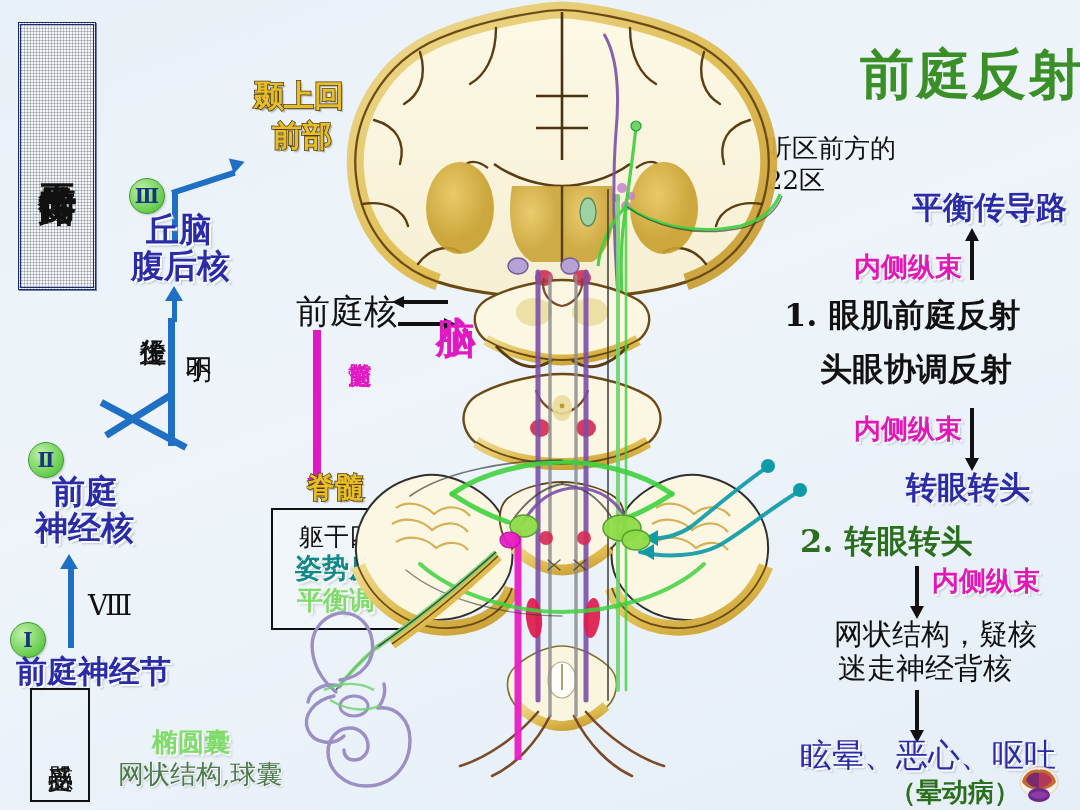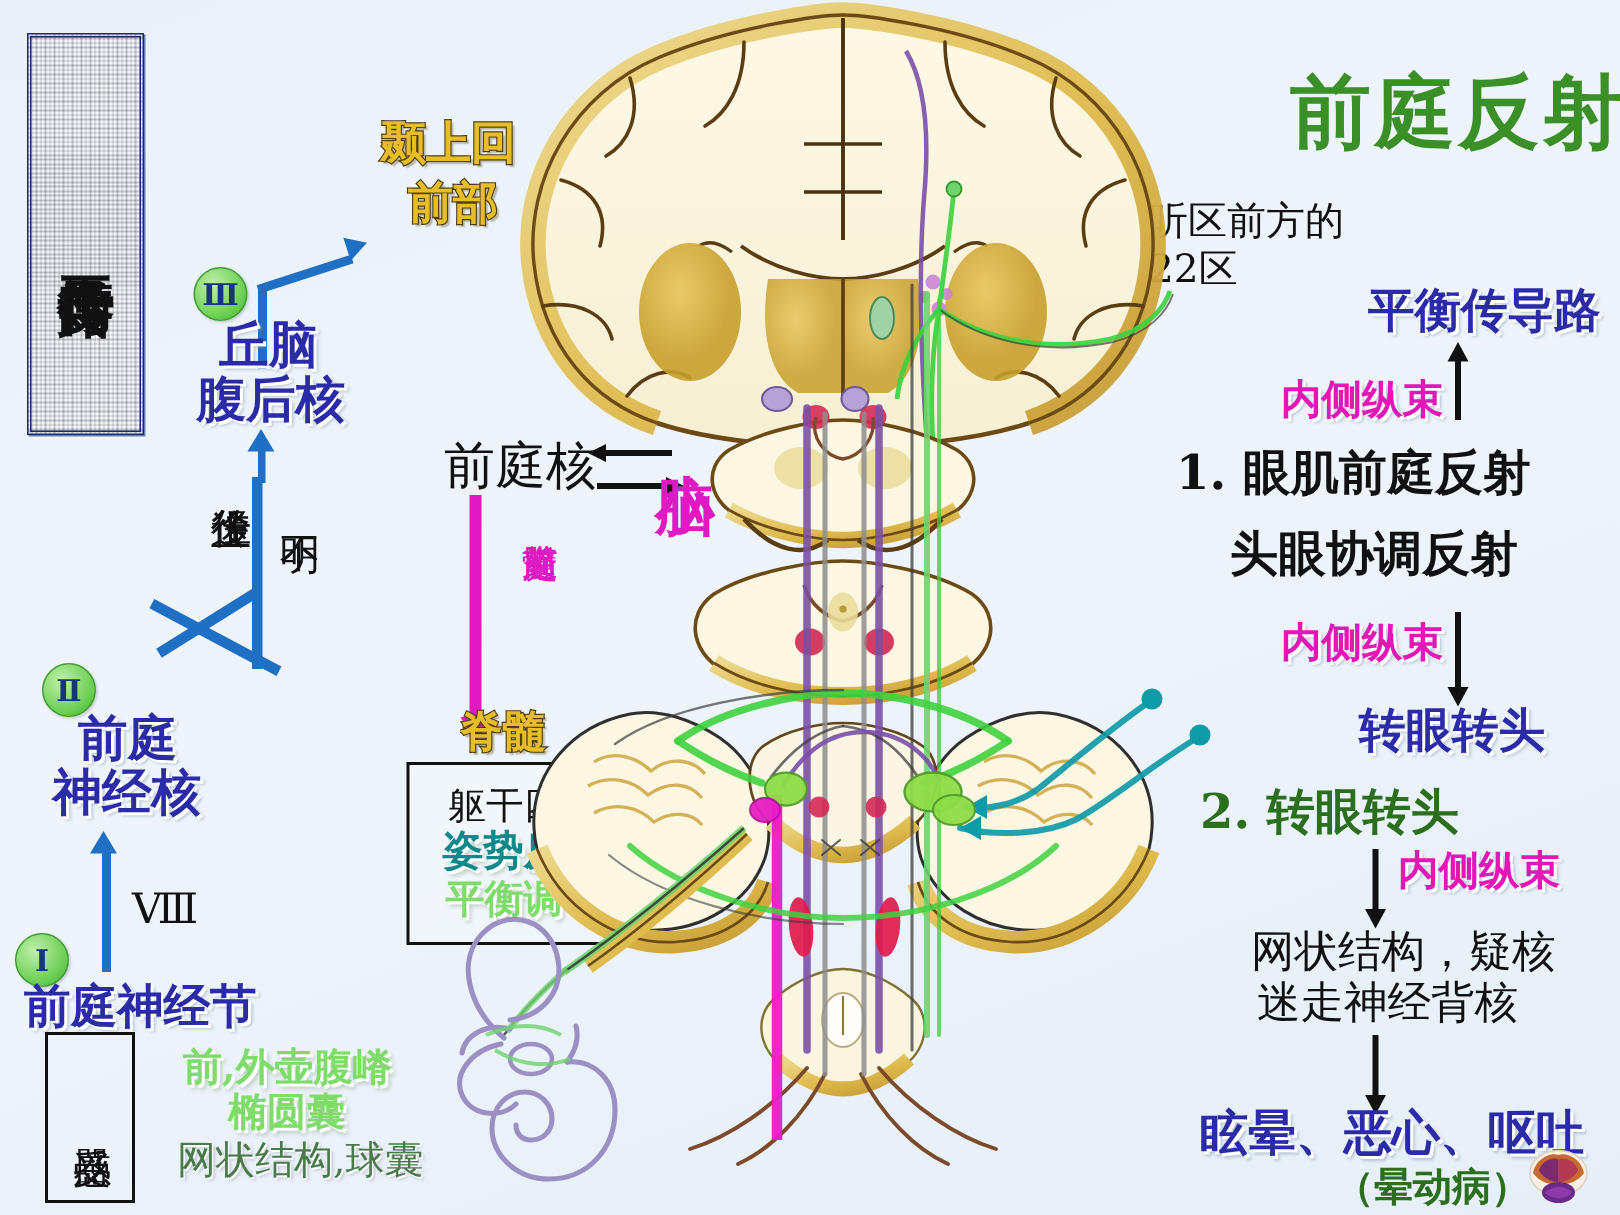--- a/index.html
+++ b/index.html
@@ -155,21 +155,20 @@
 
   <div class="abs t serifcn c-black" style="left:88px;top:590px;font-size:28px;">Ⅷ</div>
 
   <div class="abs roman" style="left:10px;top:622px;">Ⅰ</div>
   <div class="abs t serifcn c-blue sh-w" style="left:16px;top:654px;font-size:31px;font-weight:700;">前庭神经节</div>
 
   <div class="abs box-thin box-recep">
     <div class="recep-vert">感受器</div>
   </div>
 
-  <div class="abs t serifcn c-ltgreen sh-g" style="left:122px;top:698px;font-size:26px;font-weight:700;">前,外壶腹嵴</div>
   <div class="abs t serifcn c-ltgreen sh-g" style="left:152px;top:728px;font-size:26px;font-weight:700;">椭圆囊</div>
   <div class="abs t serifcn c-olive outline-soft" style="left:118px;top:760px;font-size:26px;">网状结构,球囊</div>
 
   <div class="abs t serifcn c-black" style="left:296px;top:292px;font-size:34px;">前庭核</div>
 
   <div class="arr-line" style="left:400px;top:300px;width:48px;height:4px;"></div>
   <div class="arr-head head-left" style="left:392px;top:296px;"></div>
   <div class="arr-line" style="left:398px;top:322px;width:48px;height:4px;"></div>
   <div class="arr-head head-right" style="left:444px;top:318px;"></div>
 
@@ -216,21 +215,21 @@
   <div class="arr-line" style="left:915px;top:566px;width:4px;height:42px;"></div>
   <div class="arr-head head-down" style="left:910px;top:606px;"></div>
   <div class="abs t serifcn c-pink sh-w" style="left:932px;top:566px;font-size:27px;font-weight:700;">内侧纵束</div>
 
   <div class="abs t serifcn c-black" style="left:834px;top:618px;font-size:29px;">网状结构，疑核</div>
   <div class="abs t serifcn c-black" style="left:838px;top:652px;font-size:29px;">迷走神经背核</div>
 
   <div class="arr-line" style="left:915px;top:690px;width:4px;height:42px;"></div>
   <div class="arr-head head-down" style="left:910px;top:730px;"></div>
 
-  <div class="abs t serifcn c-blue sh-w" style="left:800px;top:738px;font-size:32px;font-weight:700;">眩晕、恶心、呕吐</div>
+  <div class="abs t serifcn c-blue sh-w" style="left:800px;top:738px;font-size:32px;font-weight:400;">眩晕、恶心、呕吐</div>
   <div class="abs t serifcn c-darkgreen" style="left:890px;top:778px;font-size:26px;font-weight:700;">（晕动病）</div>
 
   <div class="abs" id="art">
     <svg width="520" height="810" viewBox="0 0 520 810" xmlns="http://www.w3.org/2000/svg">
       <defs>
         <linearGradient id="cortexG" x1="0" y1="0" x2="0" y2="1">
           <stop offset="0%" stop-color="#fdf9e6"></stop>
           <stop offset="100%" stop-color="#f6efd3"></stop>
         </linearGradient>
         <linearGradient id="bandG" x1="0" y1="0" x2="1" y2="1">

